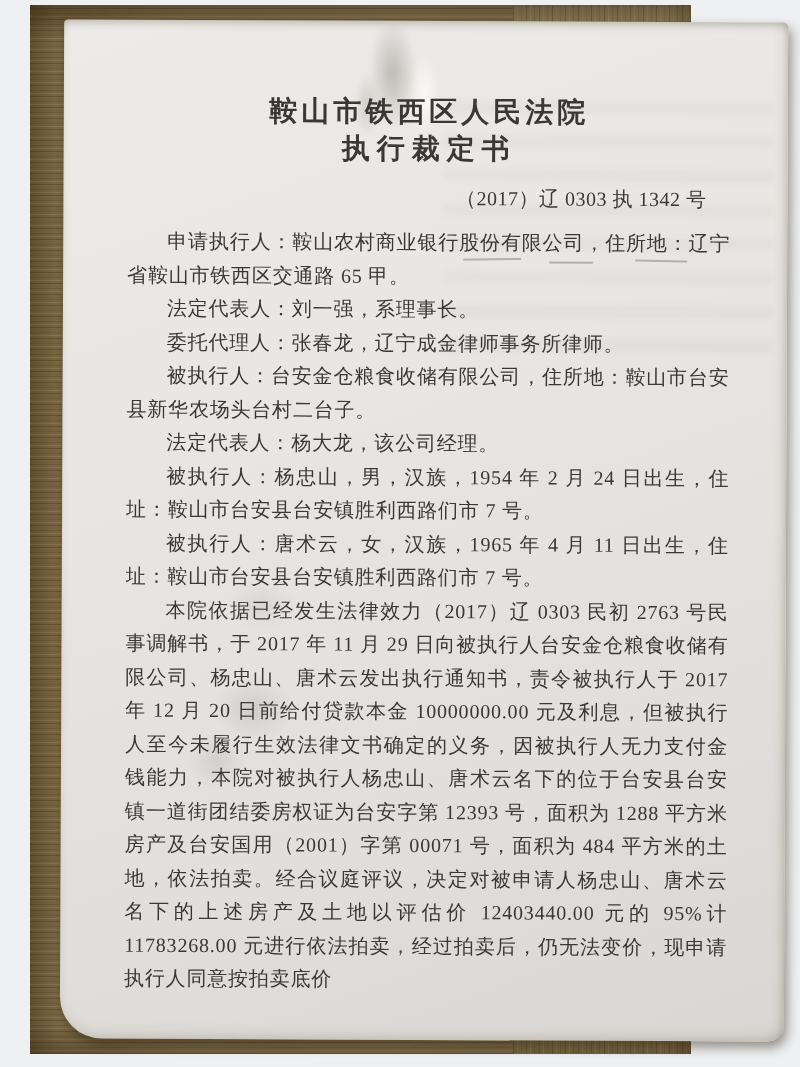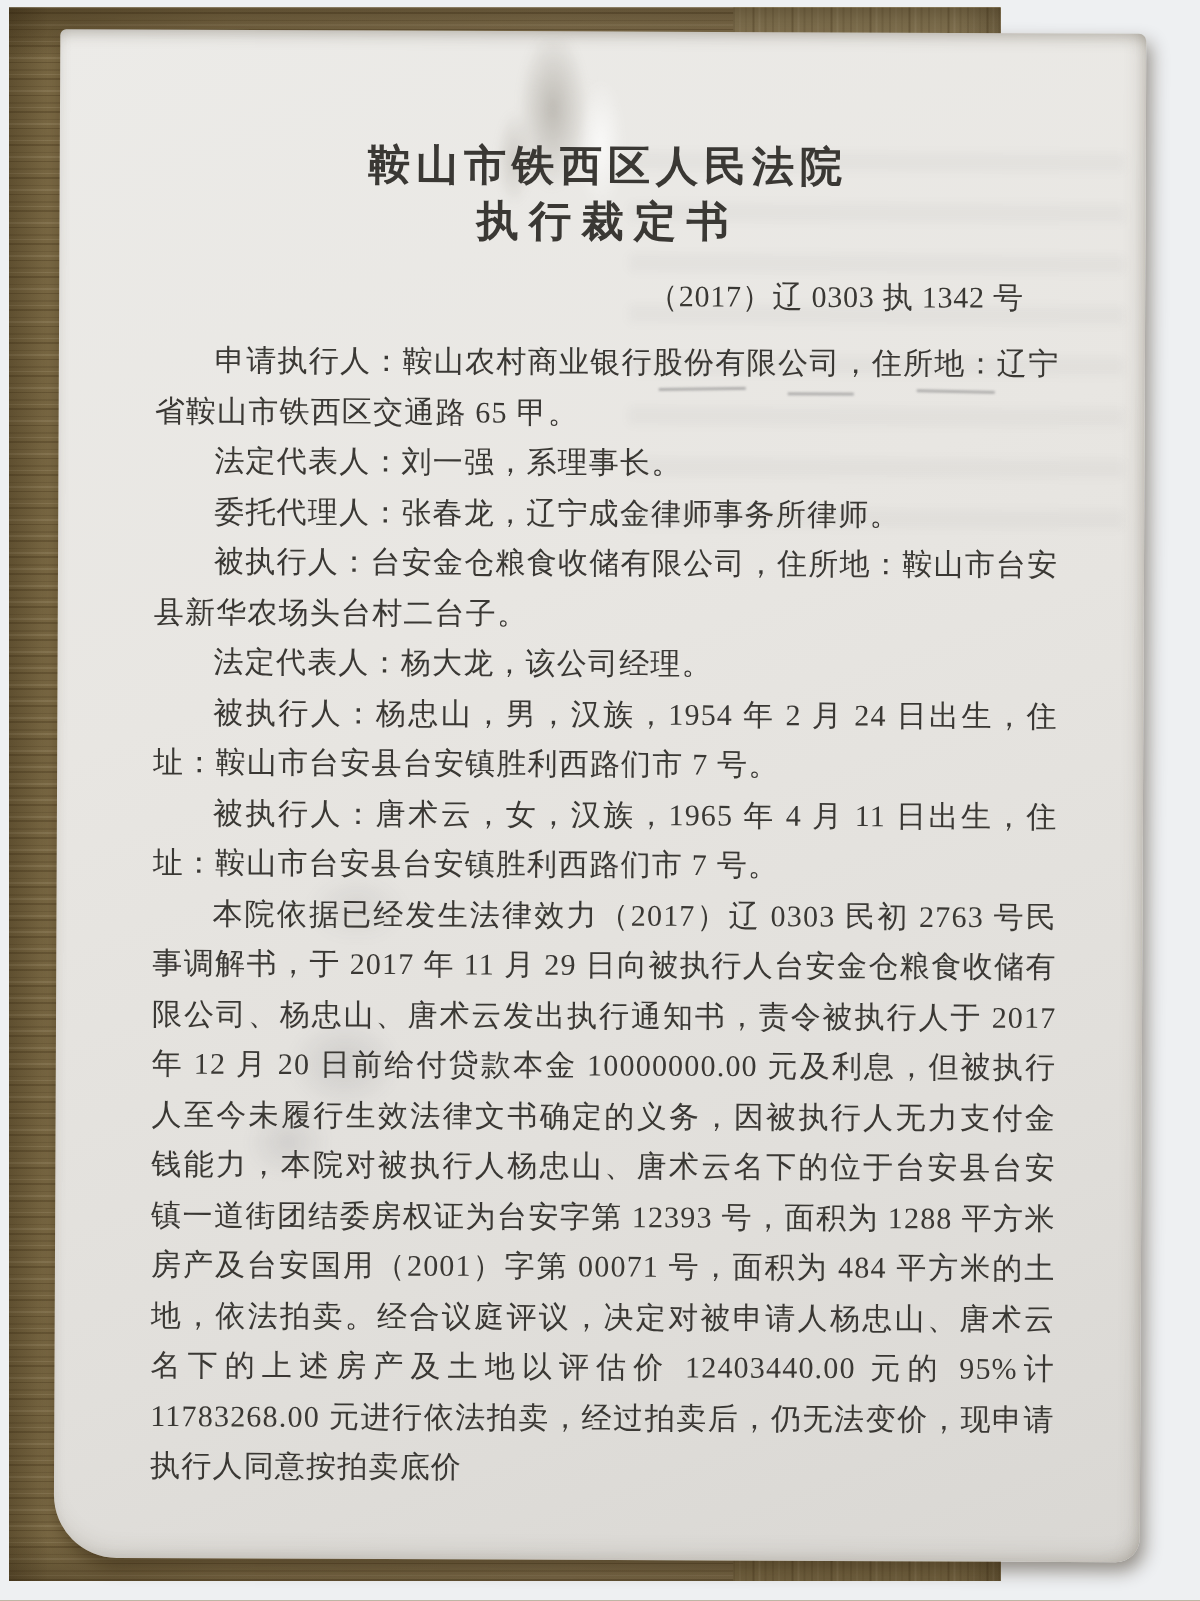--- a/index.html
+++ b/index.html
@@ -2,21 +2,21 @@
 <html><head>
 <meta charset="utf-8">
 <style>
   html,body{margin:0;padding:0;}
   body{
     width:800px;height:1067px;
     background:#eef0f2;
     font-family:"Liberation Serif","DejaVu Serif",serif;
     overflow:hidden;
   }
-  .scene{position:relative;width:676px;height:1067px;}
+  .scene{position:relative;width:676px;height:1067px;margin-left:24px;}
   
   .wood{
     position:absolute;left:6px;top:5px;right:9px;bottom:13px;
     background-color:#8e7c58;
     background-image:
       repeating-linear-gradient(0deg,
         rgba(62,46,20,0.30) 0 1px, transparent 1px 3px,
         rgba(255,241,208,0.10) 3px 4px, transparent 4px 6px,
         rgba(62,46,20,0.16) 6px 7px, transparent 7px 11px),
       linear-gradient(90deg,#74633f 0%,#8a7852 22%,#93815c 55%,#8e7c58 100%);

